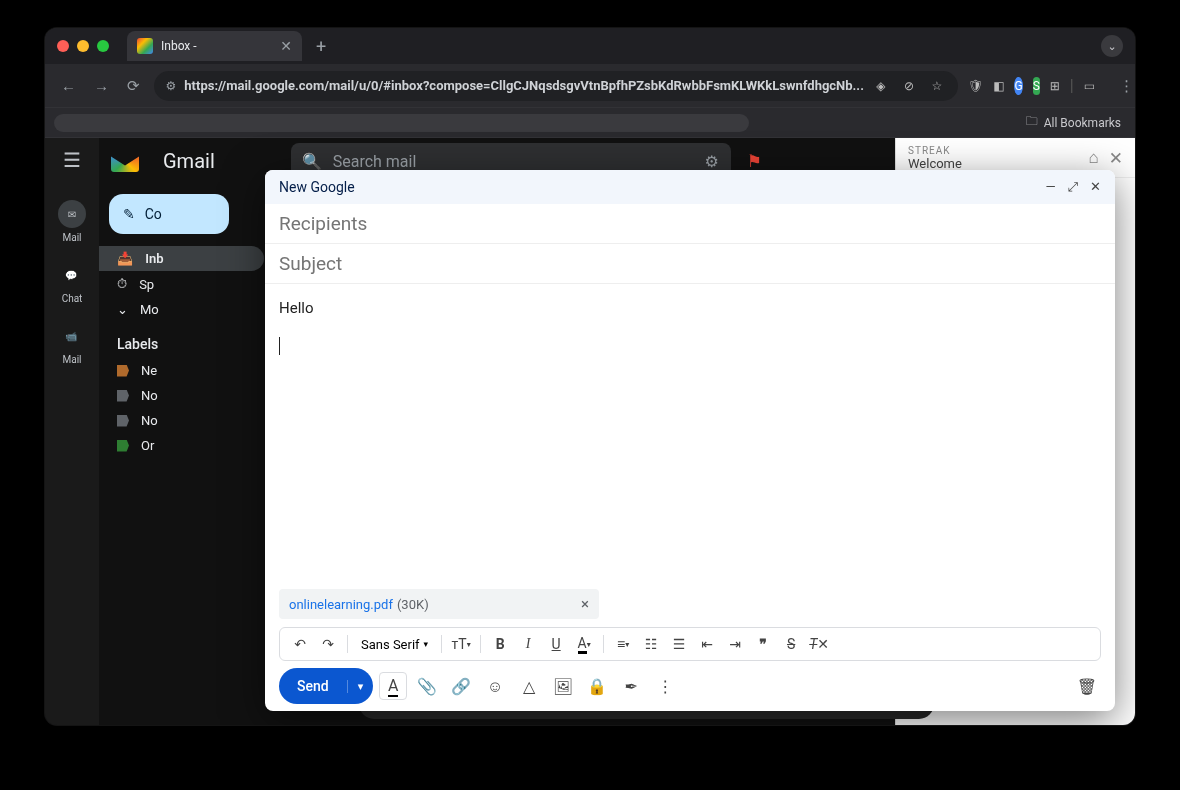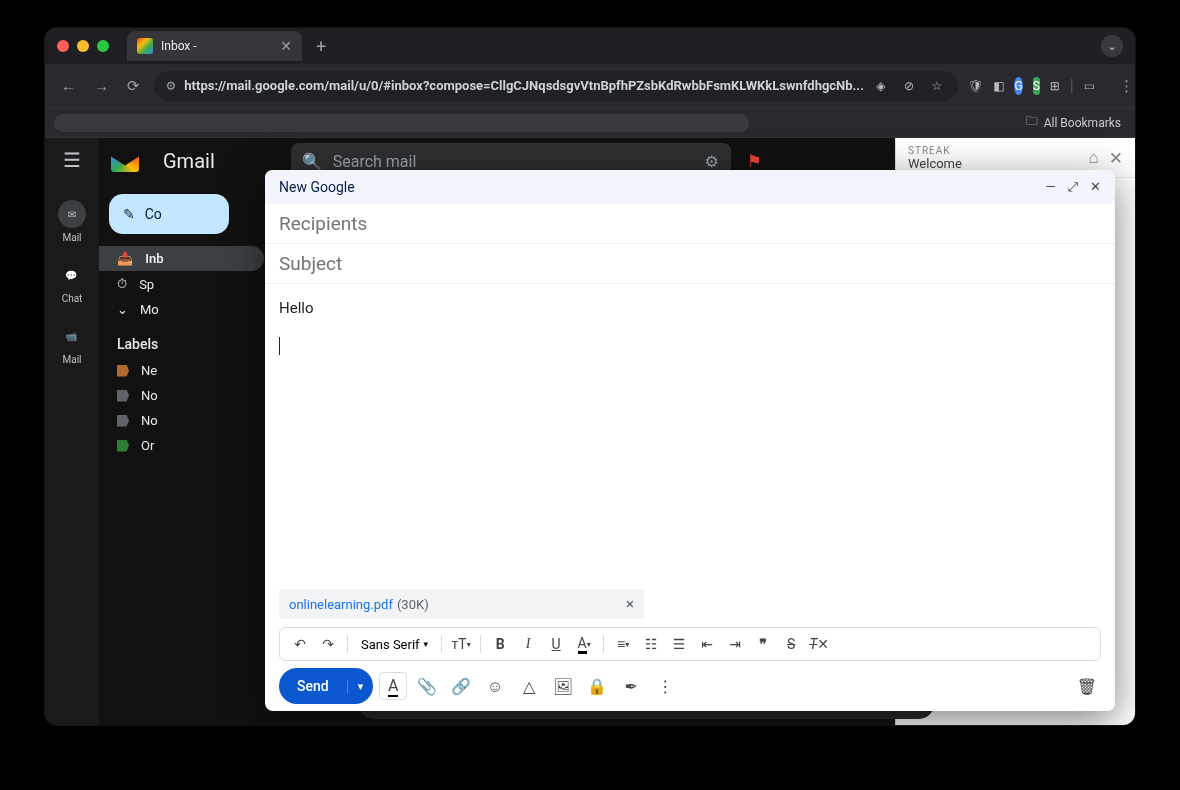--- a/index.html
+++ b/index.html
@@ -72,21 +72,21 @@
 .compose-header { height:34px; background:#f2f6fc; display:flex; align-items:center; padding:0 14px; font-size:14px; color:#041e49; }
 .compose-head-actions { margin-left:auto; display:flex; gap:12px; color:#444; }
 .compose-head-actions span { cursor:pointer; font-size:13px; }
 .compose-row { padding: 8px 14px; border-bottom:1px solid #eee; font-size:13px; color:#777; }
 .compose-row input { border:none; outline:none; width:100%; font-size:19px; }
 .compose-body { flex:1; padding: 12px 14px; font-size:15px; color:#222; line-height:1.6; }
 .compose-body p { margin-bottom: 14px; }
 .cursor { border-right:1px solid #222; animation: blink 1s steps(1) infinite; }
 @keyframes blink { 50% { border-color: transparent; } }
 
-.attachment-chip { margin: 0 14px 8px; background:#f1f3f4; border-radius:4px; padding:6px 10px; display:flex; align-items:center; font-size:13px; width:365px;text-align:right; }
+.attachment-chip { margin: 0 14px 8px; background:#f1f3f4; border-radius:4px; padding:6px 10px; display:flex; align-items:center; font-size:13px; width:320px;text-align:right; }
 .att-name { color:#1a73e8; }
 .att-size { color:#5f6368; margin-left:4px; }
 .att-remove { margin-left:auto; color:#5f6368; cursor:pointer; font-size:15px; }
 
 .format-toolbar { margin: 0 14px; border:1px solid #dadce0; border-radius:6px; height:34px; display:flex; align-items:center; padding:0 8px; gap:4px; }
 .ft-btn { width:24px; height:24px; display:flex; align-items:center; justify-content:center; color:#444; cursor:pointer; font-size:14px; border-radius:3px; }
 .ft-sep { width:1px; height:18px; background:#dadce0; margin:0 3px; }
 .ft-font { font-size:13px; padding:0 6px; display:flex; align-items:center; gap:4px; }
 
 .compose-footer { height:50px; display:flex; align-items:center; padding: 0 14px; gap:6px; }

